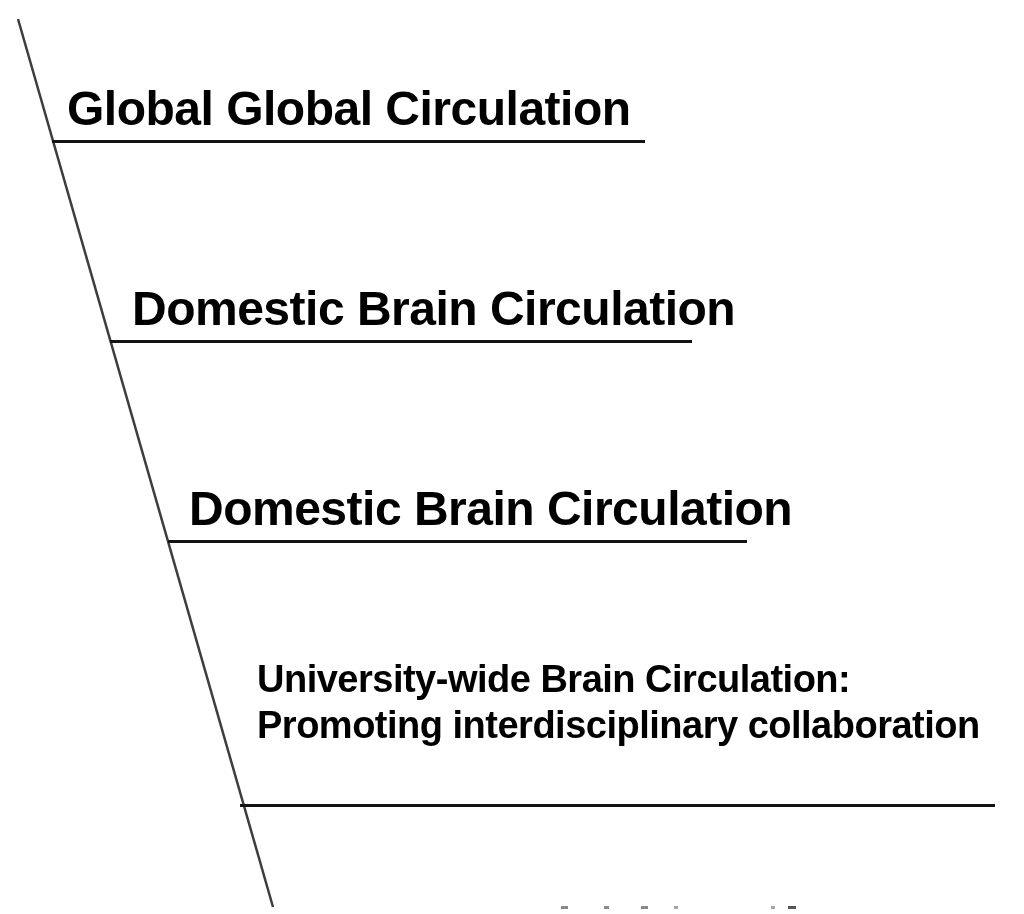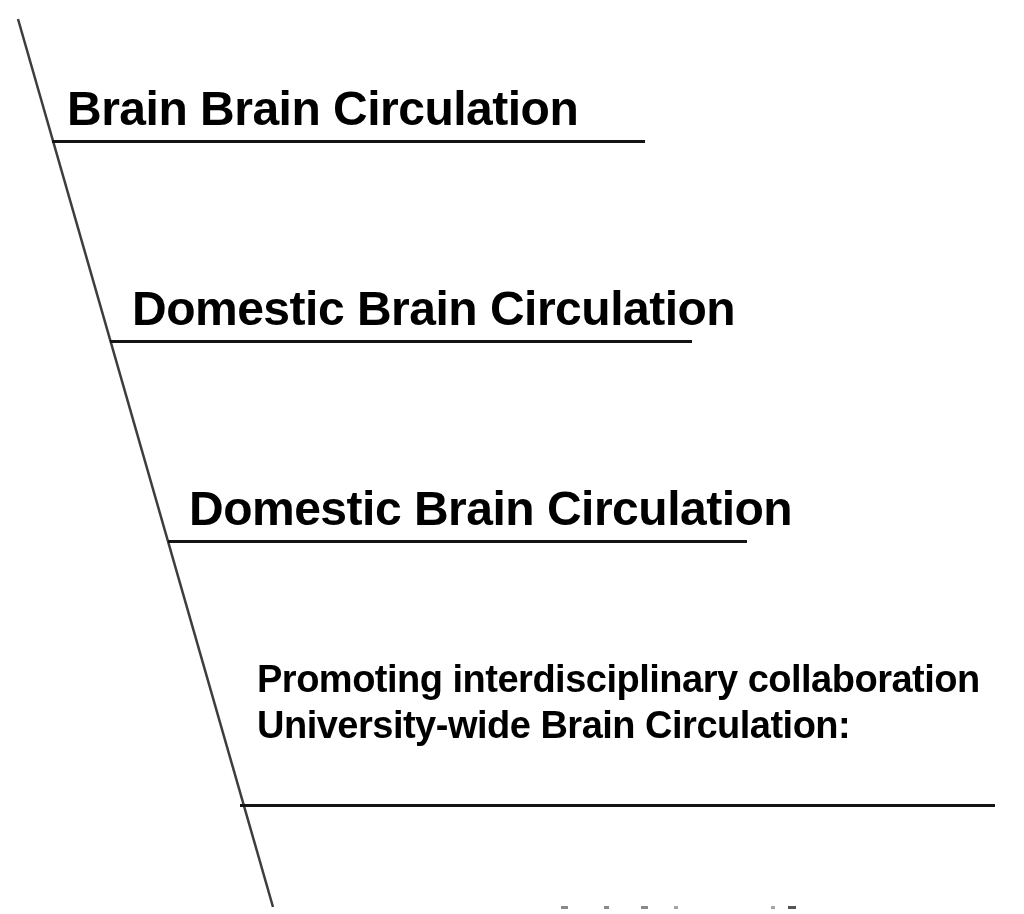--- a/index.html
+++ b/index.html
@@ -58,32 +58,32 @@
 </style>
 </head>
 <body>
 
 <div class="canvas">
 
   <svg class="axis-svg" viewBox="0 0 1024 914" xmlns="http://www.w3.org/2000/svg" aria-hidden="true">
     <line x1="18" y1="19" x2="273" y2="907" stroke="#3d3d3d" stroke-width="2.5"></line>
   </svg>
 
-  <div class="level-label size-main label-1">Brain Brain Circulation</div>
+  <div class="level-label size-main label-1">Global Global Circulation</div>
   <div class="rule rule-1"></div>
 
   <div class="level-label size-main label-2">Domestic Brain Circulation</div>
   <div class="rule rule-2"></div>
 
   <div class="level-label size-main label-3">Domestic Brain Circulation</div>
   <div class="rule rule-3"></div>
 
   <div class="level-label size-sub label-4">
+    <div>University-wide Brain Circulation:</div>
     <div>Promoting interdisciplinary collaboration</div>
-    <div>University-wide Brain Circulation:</div>
   </div>
   <div class="rule rule-4"></div>
 
   <div class="cutoff">
     <span class="cutoff-dash cd1"></span>
     <span class="cutoff-dash cd2"></span>
     <span class="cutoff-dash cd3"></span>
     <span class="cutoff-dash cd4"></span>
     <span class="cutoff-dash cd5"></span>
     <span class="cutoff-dash cd6"></span>

